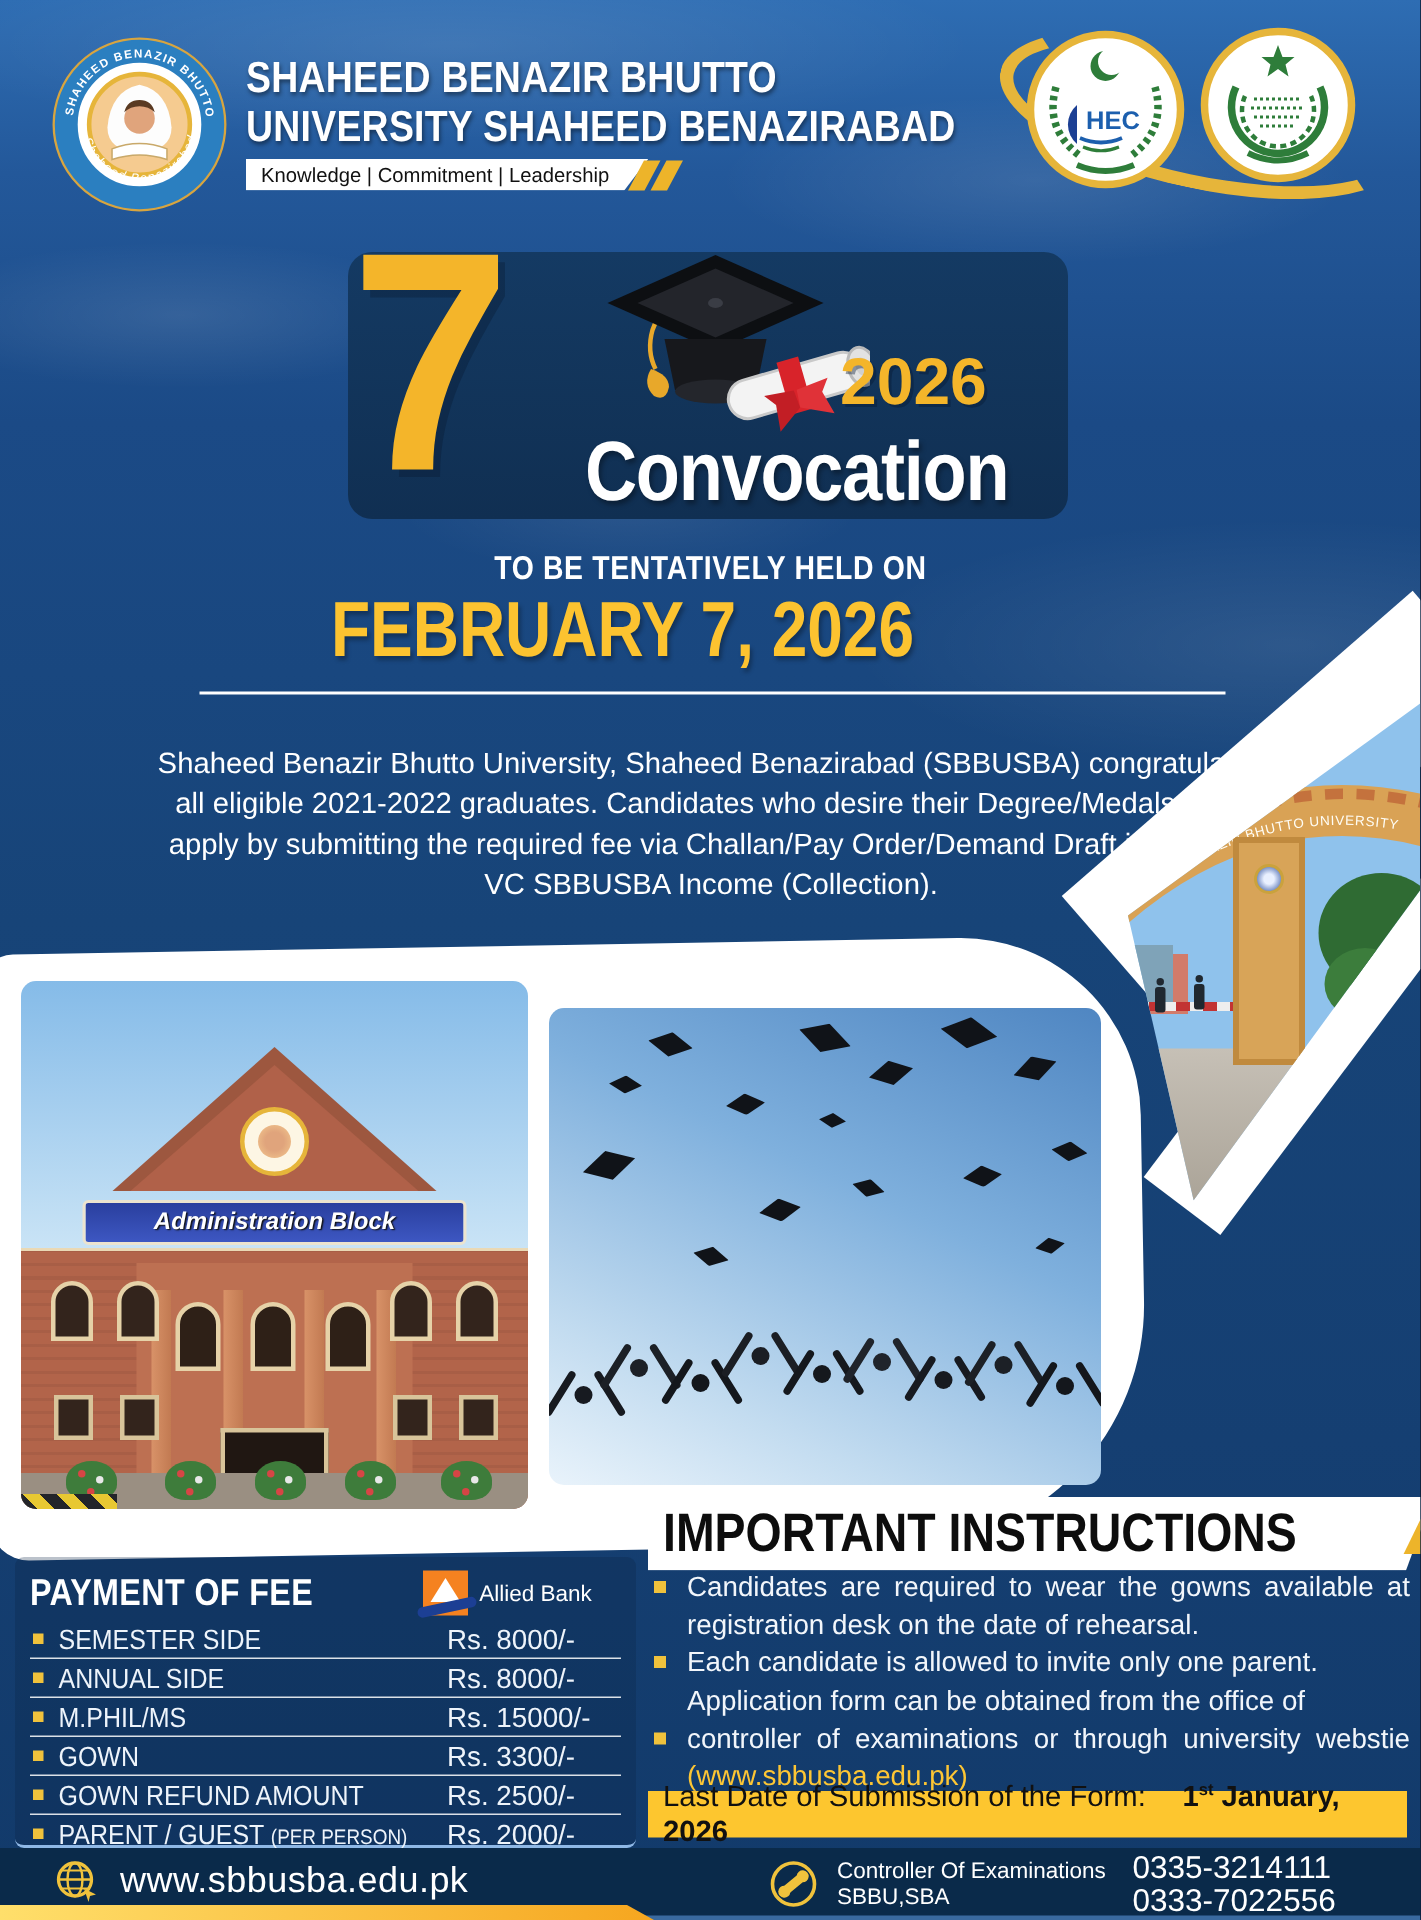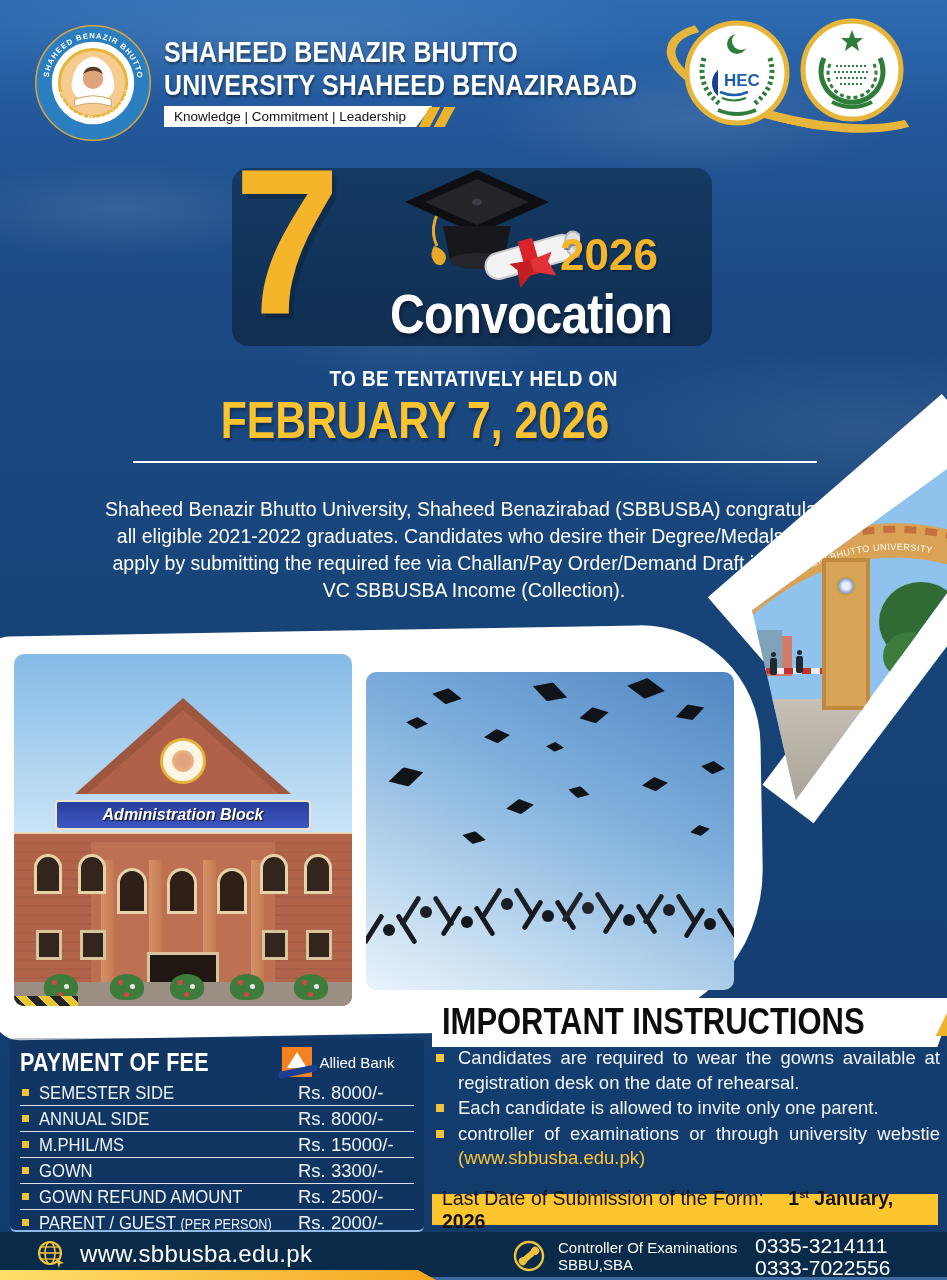--- a/index.html
+++ b/index.html
@@ -447,20 +447,21 @@
       </div>
   </div>
 
   <div class="inst-head">
     <span class="box"><span class="cond">IMPORTANT INSTRUCTIONS</span></span>
     <span class="sl"></span>
   </div>
   <ul class="inst-list">
       <li><span class="sq"></span>Candidates are required to wear the gowns available at registration desk on the date of rehearsal.</li>
       <li><span class="sq"></span>Each candidate is allowed to invite only one  parent.</li>
+      <li class="nobullet">Application form can be obtained from the office of</li>
       <li><span class="sq"></span>controller of examinations or through university webstie <span class="lnk">(www.sbbusba.edu.pk)</span></li>
     </ul>
 
   <div class="banner">
     <span><span>Last Date of Submission of the Form: </span><b><span>1</span><sup>st</sup><span> January, 2026</span></b></span>
   </div>
 
   <div class="footerbar">
     <div class="f-line"></div>
     <div class="f-gold"></div>

